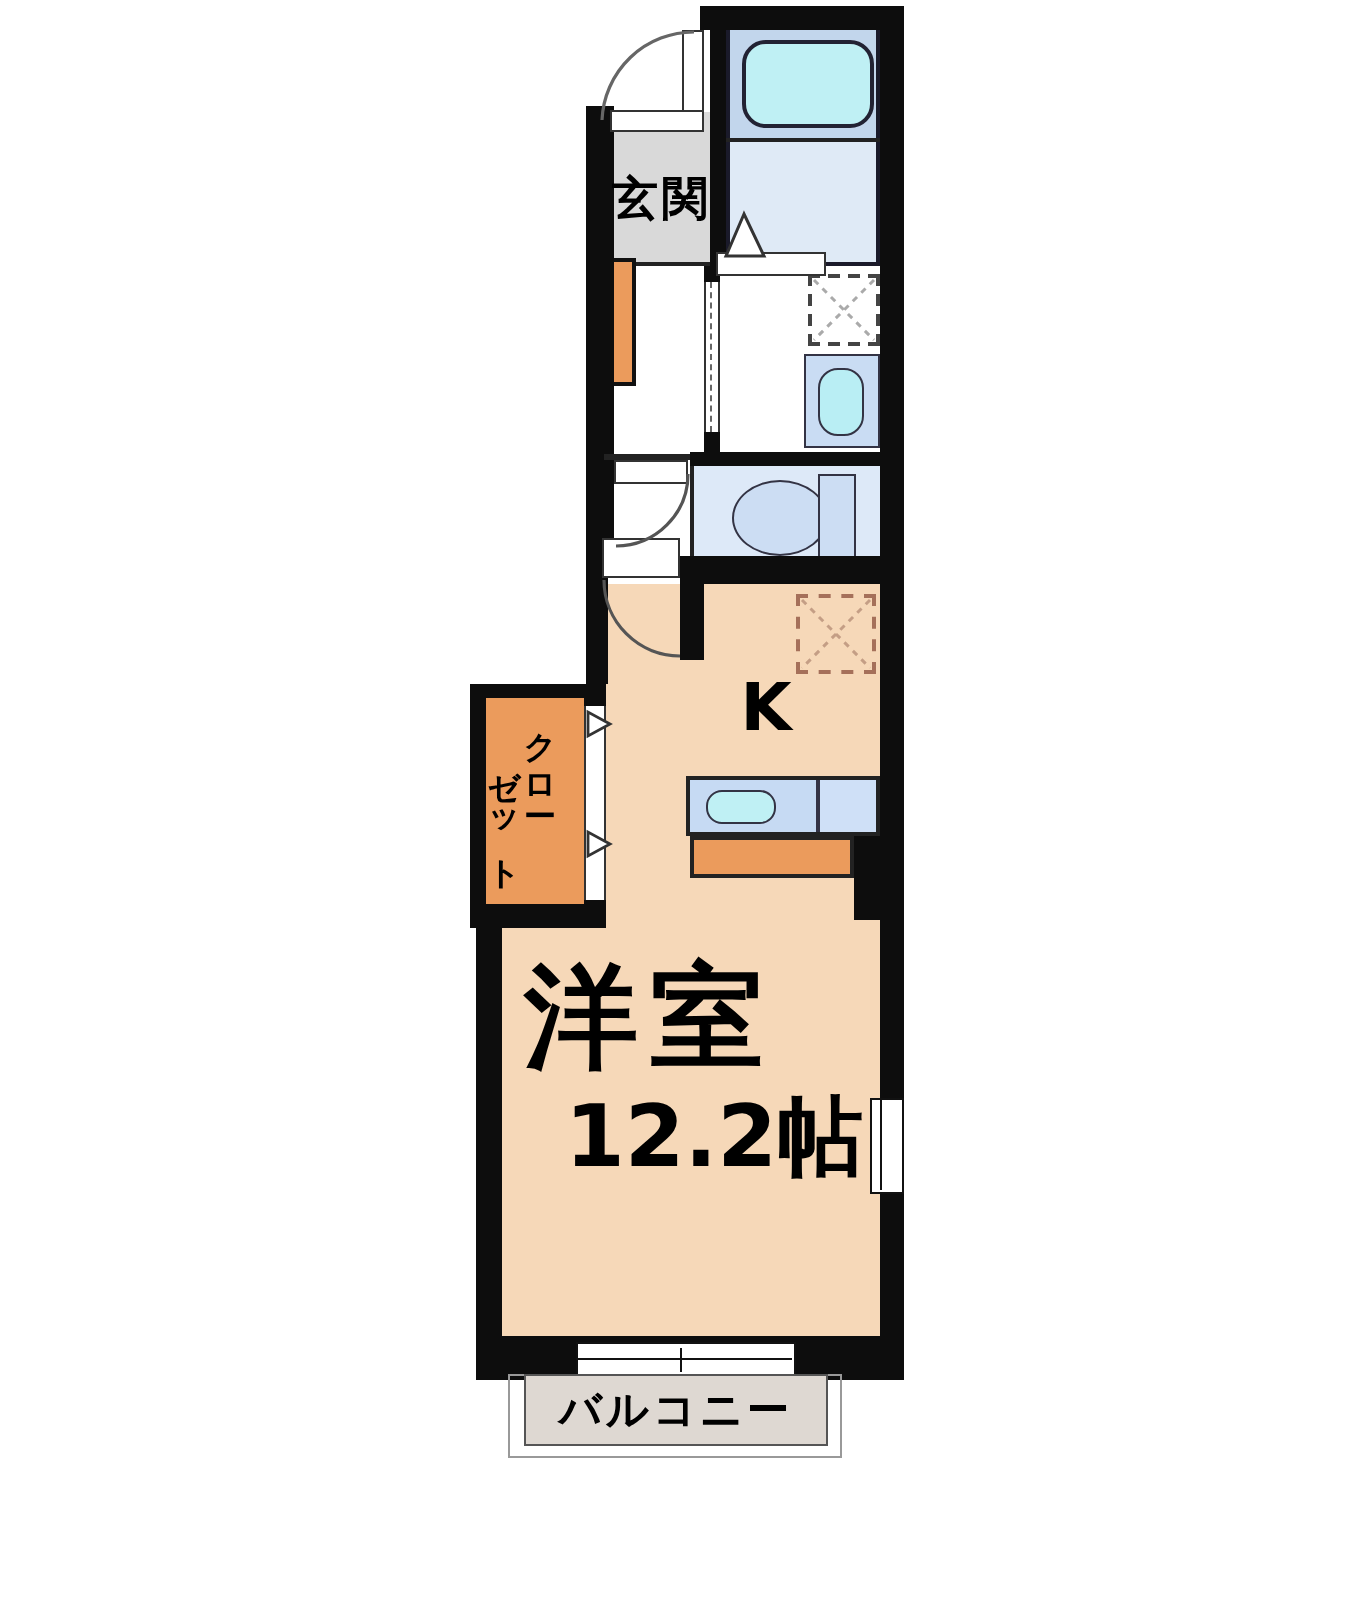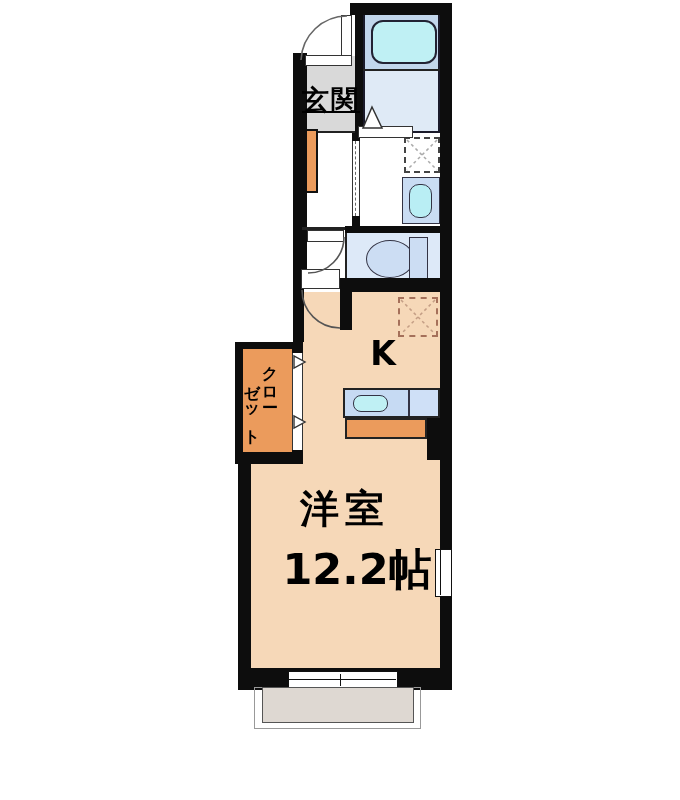--- a/index.html
+++ b/index.html
@@ -102,24 +102,25 @@
     <g stroke="#aaa" stroke-width="1.5" stroke-dasharray="3 3">
       <line x1="407" y1="140" x2="437" y2="170"></line>
       <line x1="437" y1="140" x2="407" y2="170"></line>
     </g>
     <g stroke="#c49e85" stroke-width="1.5" stroke-dasharray="3 3">
       <line x1="401" y1="300" x2="435" y2="334"></line>
       <line x1="435" y1="300" x2="401" y2="334"></line>
     </g>
   </svg>
 
-  <div class="abs label" style="left:301px;top:84px;width:60px;height:32px;font-size:27px;line-height:32px;letter-spacing:2px;text-decoration:underline;">玄関</div>
+  <div class="abs label" style="left:301px;top:84px;width:60px;height:32px;font-size:23px;line-height:32px;letter-spacing:2px;">玄関</div>
 
   <div class="abs label" style="left:362px;top:334px;width:42px;height:40px;font-size:33px;line-height:40px;">K</div>
 
   <div class="abs vtext" style="left:262px;top:354px;height:100px;font-size:16px;">クロー</div>
   <div class="abs vtext" style="left:244px;top:374px;height:100px;font-size:16px;">ゼット</div>
 
-  <div class="abs label" style="left:280px;top:484px;width:130px;height:50px;font-size:39px;line-height:50px;letter-spacing:6px;">洋室</div>
+  <div class="abs label" style="left:260px;top:484px;width:130px;height:50px;font-size:57px;line-height:50px;letter-spacing:6px;">洋室</div>
   <div class="abs label" style="left:272px;top:542px;width:170px;height:54px;font-size:43px;line-height:54px;">12.2帖</div>
 
+  <div class="abs label" style="left:262px;top:690px;width:152px;height:30px;font-size:21px;line-height:30px;letter-spacing:2px;">バルコニー</div>
 
 </div>
 
 </body></html>

